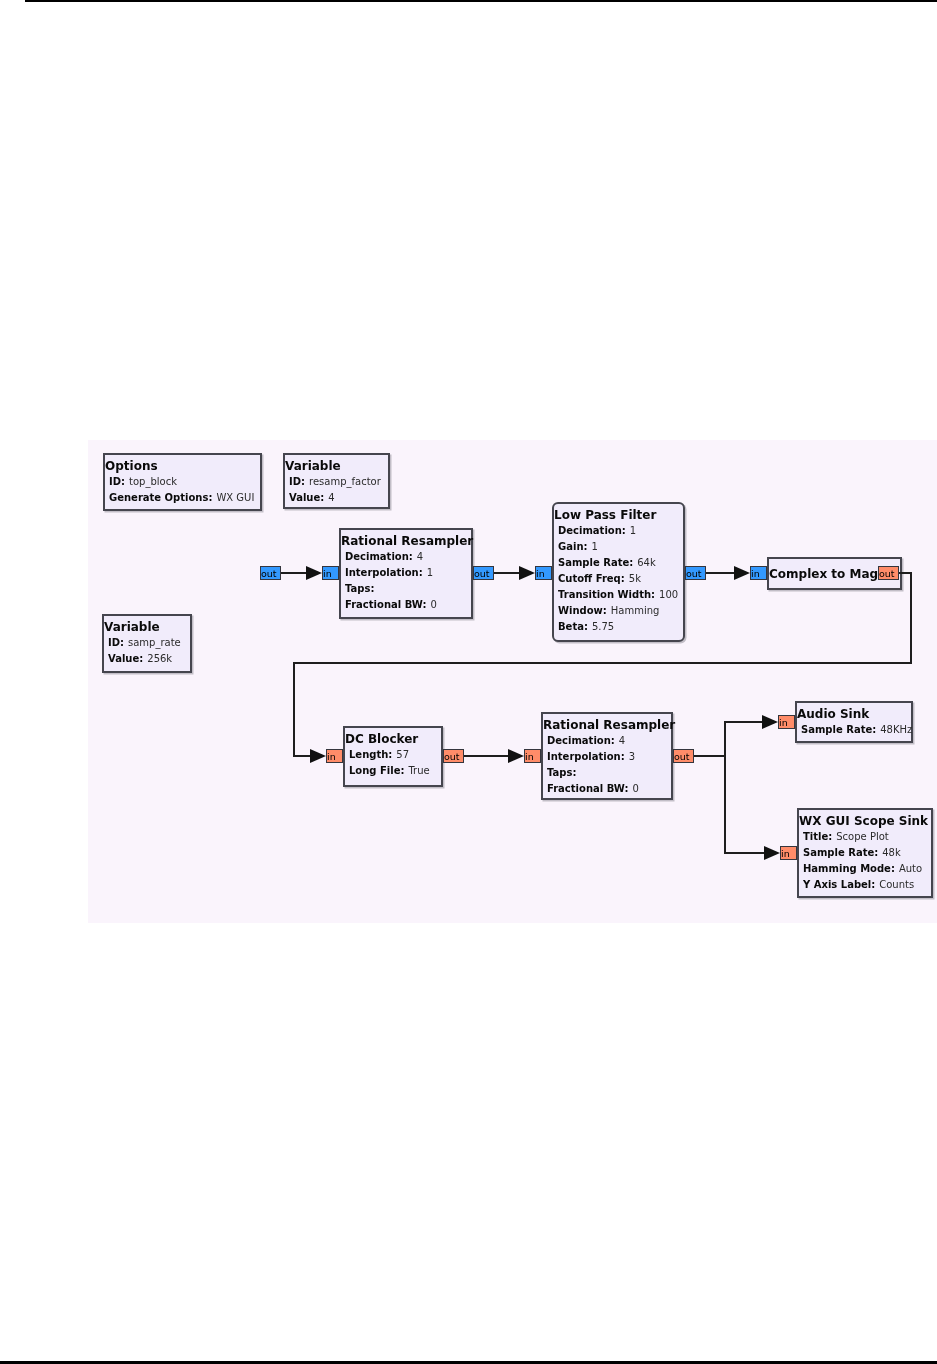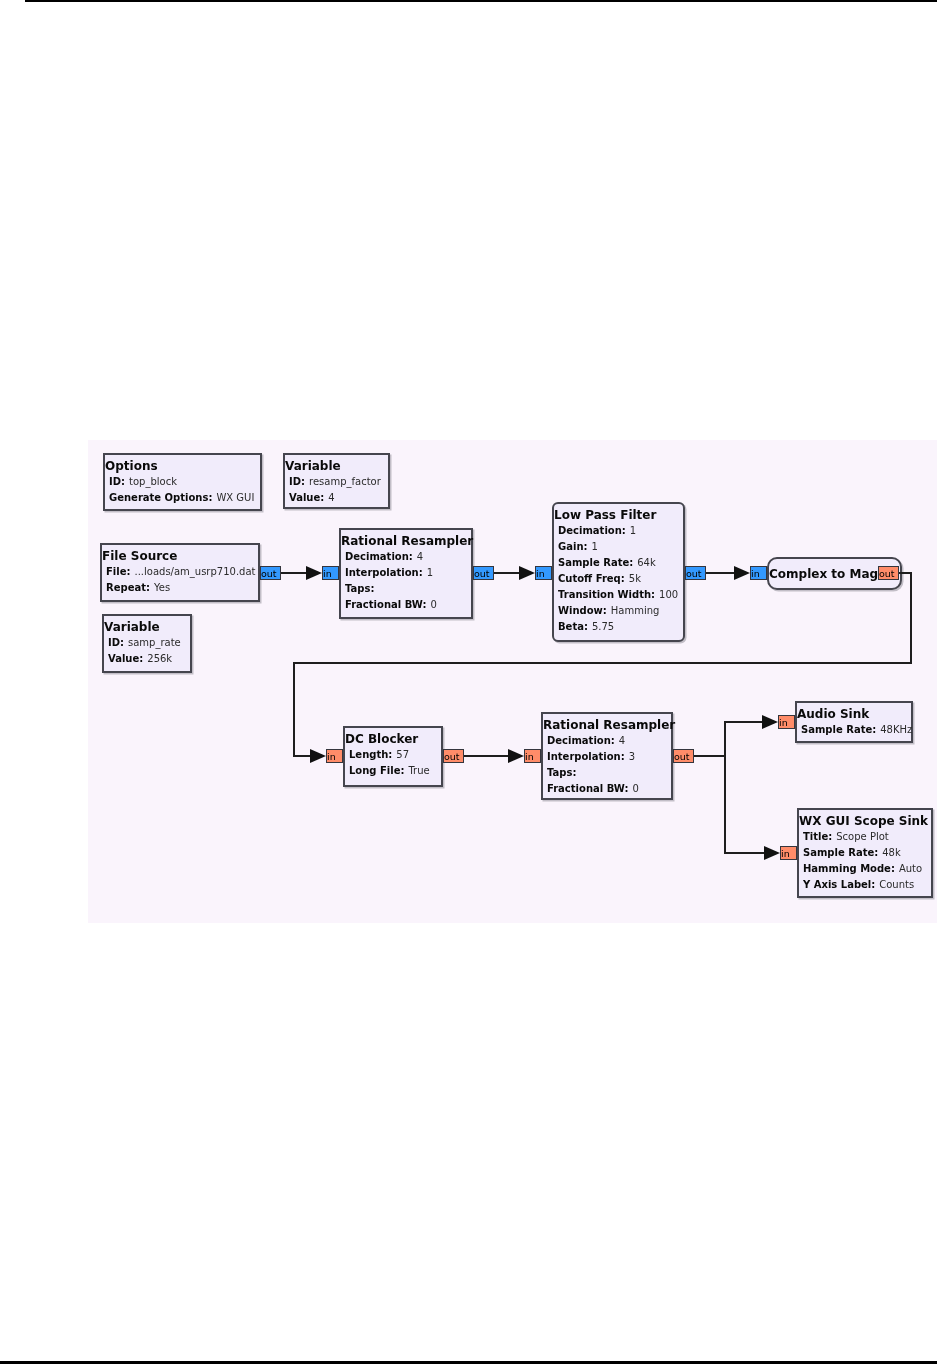--- a/index.html
+++ b/index.html
@@ -41,25 +41,20 @@
     <div class="param"><span class="plabel">ID:</span><span class="pvalue">top_block</span></div>
     <div class="param"><span class="plabel">Generate Options:</span><span class="pvalue">WX GUI</span></div>
   </div>
 
   <div class="block" style="left: 195px; top: 13px; width: 107px; height: 56px; background: rgb(241, 236, 251); border-color: rgb(69, 69, 78);">
     <div class="block-title">Variable</div>
     <div class="param"><span class="plabel">ID:</span><span class="pvalue">resamp_factor</span></div>
     <div class="param"><span class="plabel">Value:</span><span class="pvalue">4</span></div>
   </div>
 
-  <div class="block" style="left: 12px; top: 103px; width: 160px; height: 59px; background: rgb(241, 236, 251); border-color: rgb(69, 69, 78);">
-    <div class="block-title">File Source</div>
-    <div class="param"><span class="plabel">File:</span><span class="pvalue">...loads/am_usrp710.dat</span></div>
-    <div class="param"><span class="plabel">Repeat:</span><span class="pvalue">Yes</span></div>
-  </div>
 
   <div class="block" style="left: 14px; top: 174px; width: 90px; height: 59px; background: rgb(241, 236, 251); border-color: rgb(69, 69, 78);">
     <div class="block-title">Variable</div>
     <div class="param"><span class="plabel">ID:</span><span class="pvalue">samp_rate</span></div>
     <div class="param"><span class="plabel">Value:</span><span class="pvalue">256k</span></div>
   </div>
 
   <div class="block" style="left: 251px; top: 88px; width: 134px; height: 91px; background: rgb(241, 236, 251); border-color: rgb(69, 69, 78);">
     <div class="block-title">Rational Resampler</div>
     <div class="param"><span class="plabel">Decimation:</span><span class="pvalue">4</span></div>
@@ -72,21 +67,21 @@
     <div class="block-title">Low Pass Filter</div>
     <div class="param"><span class="plabel">Decimation:</span><span class="pvalue">1</span></div>
     <div class="param"><span class="plabel">Gain:</span><span class="pvalue">1</span></div>
     <div class="param"><span class="plabel">Sample Rate:</span><span class="pvalue">64k</span></div>
     <div class="param"><span class="plabel">Cutoff Freq:</span><span class="pvalue">5k</span></div>
     <div class="param"><span class="plabel">Transition Width:</span><span class="pvalue">100</span></div>
     <div class="param"><span class="plabel">Window:</span><span class="pvalue">Hamming</span></div>
     <div class="param"><span class="plabel">Beta:</span><span class="pvalue">5.75</span></div>
   </div>
 
-  <div class="block title-only" style="left: 679px; top: 117px; width: 135px; height: 33px; background: rgb(241, 236, 251); border-color: rgb(69, 69, 78); border-radius: 10px;">
+  <div class="block title-only" style="left: 679px; top: 117px; width: 135px; height: 33px; background: rgb(241, 236, 251); border-color: rgb(69, 69, 78);">
     <div class="block-title">Complex to Mag</div>
   </div>
 
   <div class="block" style="left: 255px; top: 286px; width: 100px; height: 61px; background: rgb(241, 236, 251); border-color: rgb(69, 69, 78);">
     <div class="block-title">DC Blocker</div>
     <div class="param"><span class="plabel">Length:</span><span class="pvalue">57</span></div>
     <div class="param"><span class="plabel">Long File:</span><span class="pvalue">True</span></div>
   </div>
 
   <div class="block" style="left: 453px; top: 272px; width: 132px; height: 88px; background: rgb(241, 236, 251); border-color: rgb(69, 69, 78);">

